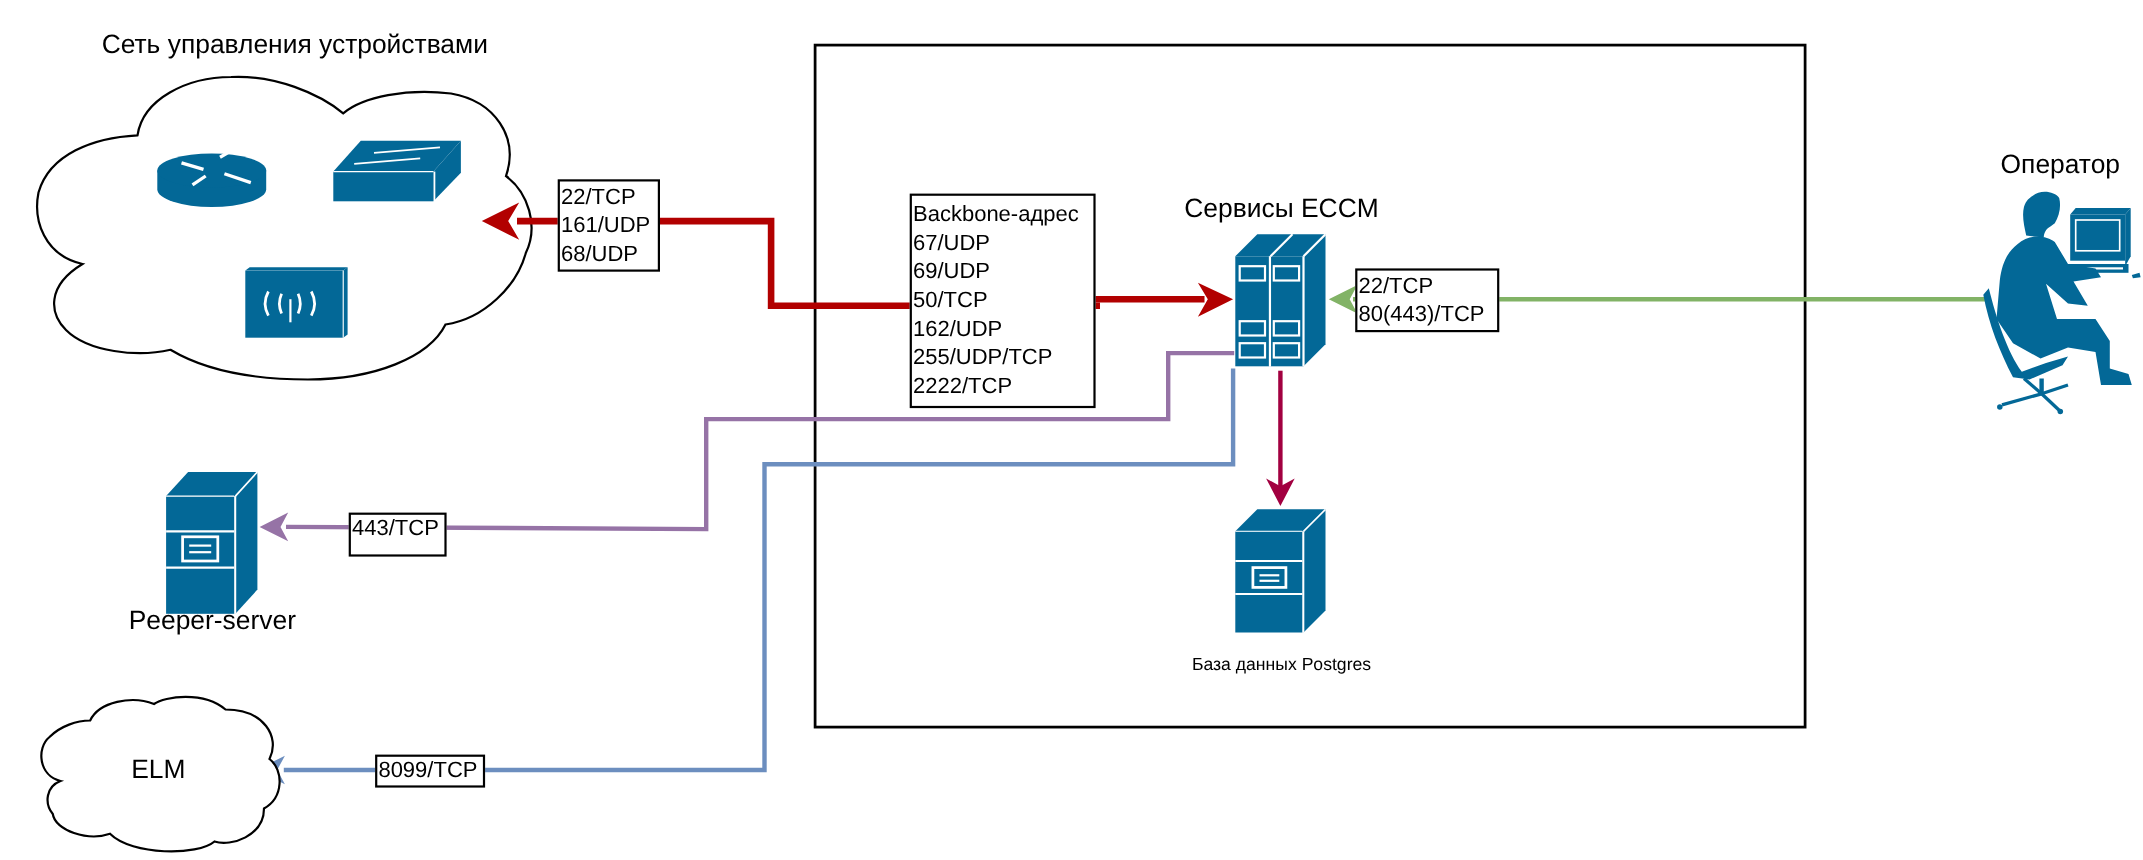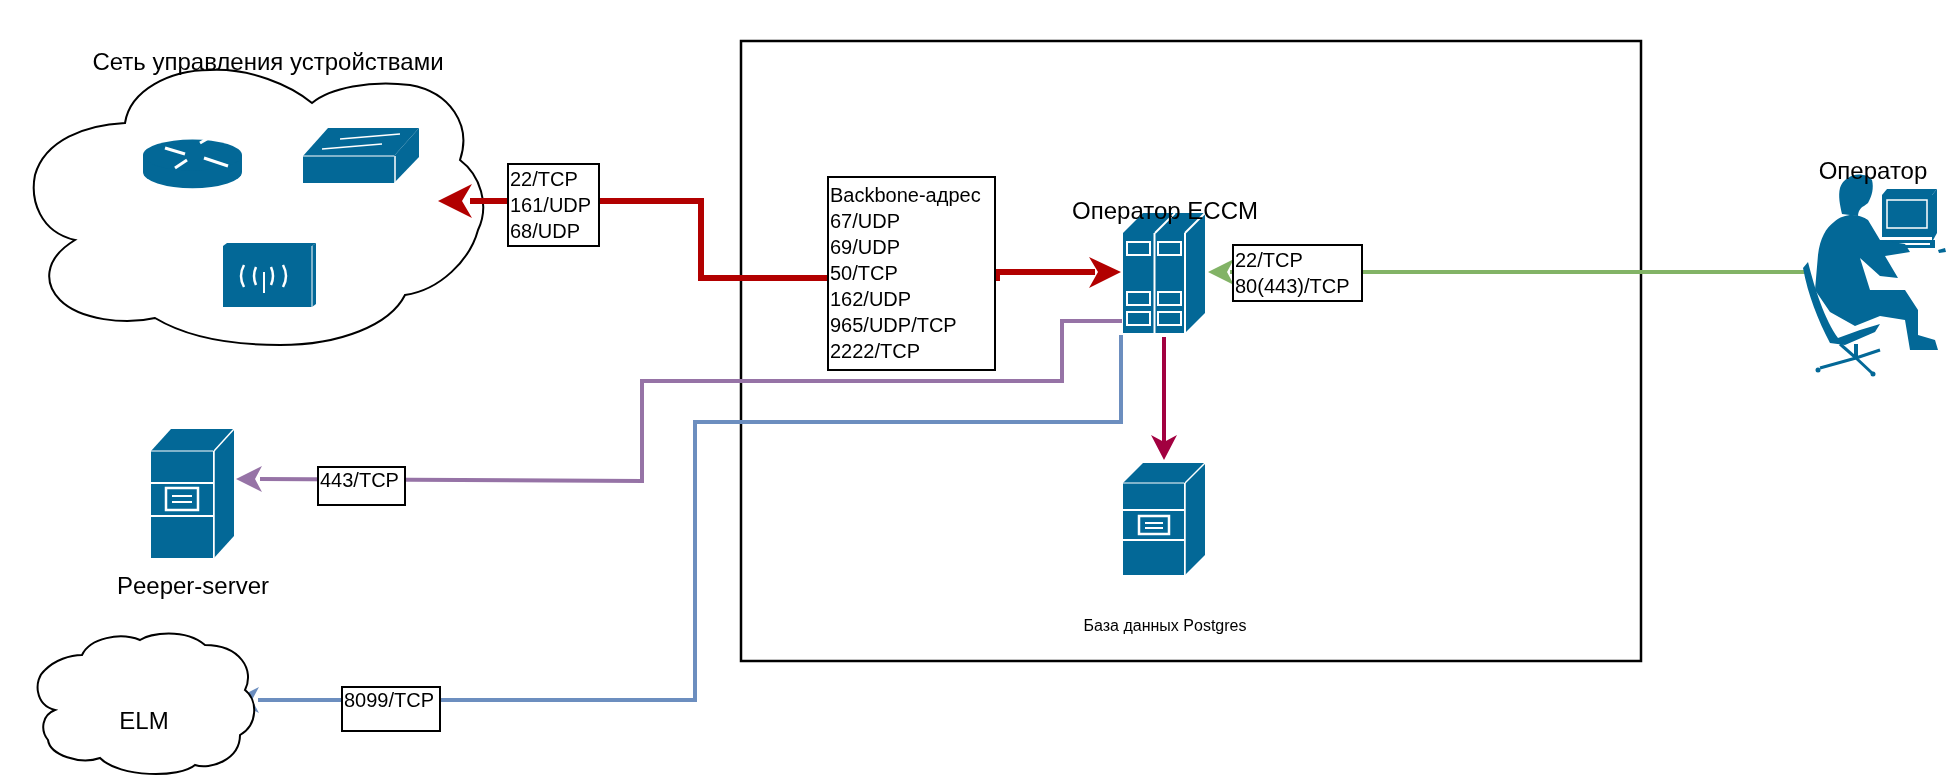--- a/index.html
+++ b/index.html
@@ -1,19 +1,19 @@
 <!DOCTYPE html>
 <html><head>
 <meta charset="utf-8">
 <style>
   html, body { margin: 0; padding: 0; background: #ffffff; }
   body { width: 1948px; height: 782px; position: relative; overflow: hidden;
          font-family: "Liberation Sans", sans-serif; color: #000; }
   #diagram { position: absolute; left: 0; top: 0; width: 1948px; height: 782px; }
-  .txt { position: absolute; white-space: nowrap; font-family: "Liberation Sans", sans-serif; margin-top: 21px; }
+  .txt { position: absolute; white-space: nowrap; font-family: "Liberation Sans", sans-serif; }
   .center { transform: translate(-50%, -50%); text-align: center; }
   .portbox { position: absolute; background: #fff; border: 2px solid #000; box-sizing: border-box;
              font-size: 20px; line-height: 26px; padding: 0 1px; white-space: nowrap;
              font-family: "Liberation Sans", sans-serif; }
   .portbox div { display: block; }
   .single { line-height: 25px; font-size: 20px; }
 </style>
 </head>
 <body>
 
@@ -154,21 +154,21 @@
     <line x1="1856" y1="358" x2="1840" y2="344" stroke="#036897" stroke-width="3"></line>
     <circle cx="1818" cy="370" r="2.5" fill="#036897"></circle>
     <circle cx="1873" cy="374" r="2.5" fill="#036897"></circle>
   </g>
 </svg>
 
   
 
   <div class="txt center" style="left:268px; top:41px; font-size:24px;">Сеть управления устройствами</div>
 
-  <div class="txt center" style="left:1165px; top:190px; font-size:24px;">Оператор ECCM</div>
+  <div class="txt center" style="left:1165px; top:190px; font-size:24px;">Сервисы ECCM</div>
 
   <div class="txt center" style="left:1165px; top:605px; font-size:16px;">База данных Postgres</div>
 
   <div class="txt center" style="left:193px; top:565px; font-size:24px;">Peeper-server</div>
 
   <div class="txt center" style="left:144px; top:700px; font-size:24px;">ELM</div>
 
   <div class="txt center" style="left:1873px; top:150px; font-size:24px;">Оператор</div>
 
   
@@ -177,29 +177,29 @@
     <div>161/UDP</div>
     <div>68/UDP</div>
   </div>
 
   <div class="portbox" style="left:827px; top:176px; width:169px; height:195px; padding-top:4px;">
     <div>Backbone-адрес</div>
     <div>67/UDP</div>
     <div>69/UDP</div>
     <div>50/TCP</div>
     <div>162/UDP</div>
-    <div>965/UDP/TCP</div>
+    <div>255/UDP/TCP</div>
     <div>2222/TCP</div>
   </div>
 
   <div class="portbox" style="left:1232px; top:244px; width:131px; height:58px; padding-top:1px;">
     <div>22/TCP</div>
     <div>80(443)/TCP</div>
   </div>
 
   <div class="portbox single" style="left:317px; top:466px; width:89px; height:40px;">
     <div>443/TCP</div>
   </div>
 
-  <div class="portbox single" style="left:341px; top:686px; width:100px; height:46px;">
+  <div class="portbox single" style="left:341px; top:686px; width:100px; height:30px;">
     <div>8099/TCP</div>
   </div>
 </div>
 
 </body></html>

